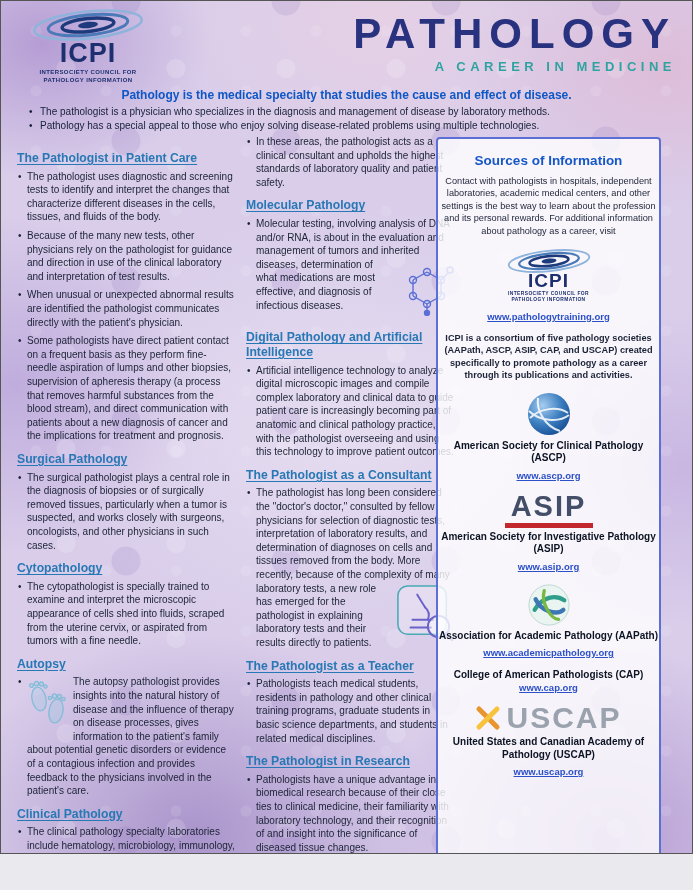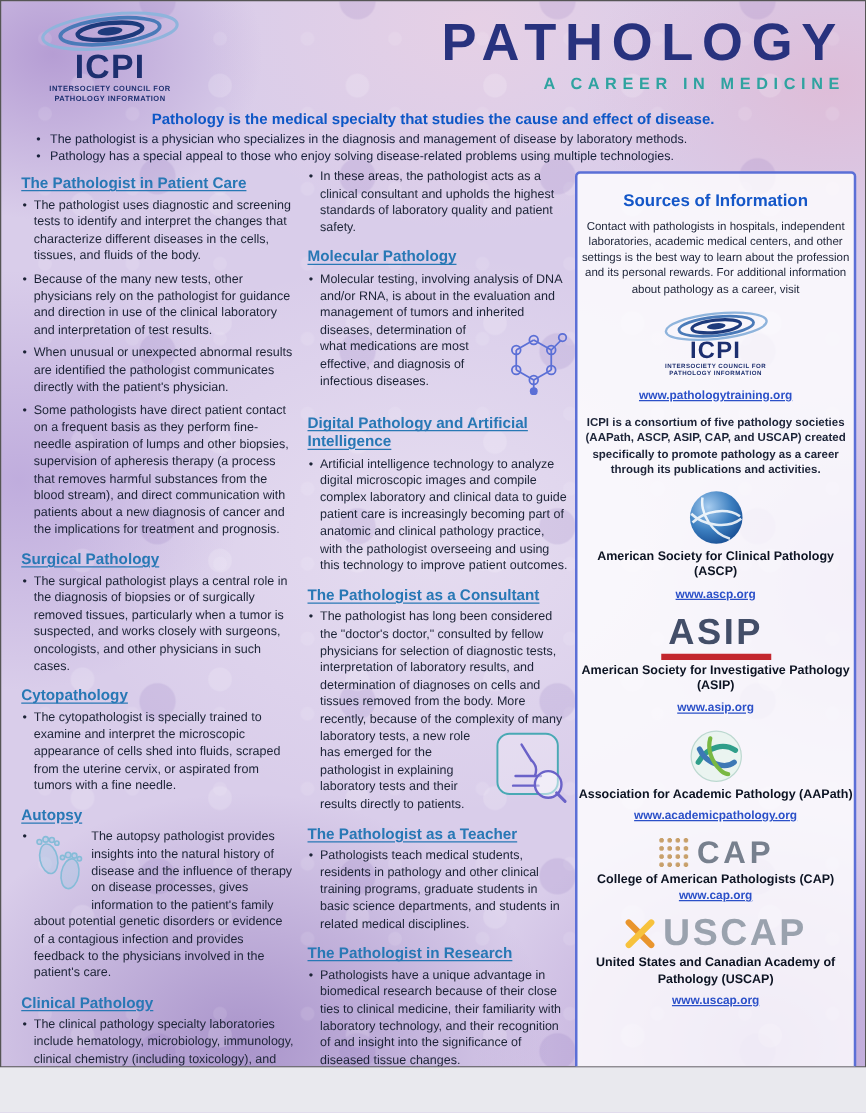--- a/index.html
+++ b/index.html
@@ -41,28 +41,28 @@
     font-size:12px;font-weight:700;color:#0e57c6;}
   .intro{position:absolute;top:104px;left:26px;right:12px;font-size:10px;color:#17203a;}
   .ib{position:relative;padding-left:13px;line-height:1.42;}
   .ib::before{content:"•";position:absolute;left:2px;top:0;}
   
   .col{position:absolute;top:134px;}
   #col1{left:16px;width:218px;}
   #col2{left:245px;width:208px;}
   .h{font-size:12.2px;font-weight:700;color:#2878b5;margin:9px 0 4px;
      text-decoration:underline;text-underline-offset:2px;line-height:1.2;}
-  .sec:first-child .h{margin-top:4px;}
+  .sec:first-child .h{margin-top:16px;}
   .b{position:relative;padding-left:10px;font-size:10px;line-height:1.36;color:#1c2336;margin-bottom:5px;}
   .b::before{content:"•";position:absolute;left:1px;top:0;color:#1c2336;}
   .fl{float:left;margin:2px 6px 2px 0;}
   .fr{float:right;margin:2px 0 2px 6px;}
   .b::after{content:"";display:block;clear:both;}
   
-  .sources{position:absolute;left:459px;top:136px;width:225px;height:740px;box-sizing:border-box;
+  .sources{position:absolute;left:435px;top:136px;width:225px;height:740px;box-sizing:border-box;
     border:2px solid #5b6fd6;border-radius:4px;background:rgba(255,255,255,0.80);
     padding:10px 0;text-align:center;overflow:hidden;}
   .src-h{font-size:13.5px;font-weight:700;color:#1557c8;margin:4px 0 7px;}
   .src-p{font-size:9.2px;line-height:1.35;color:#1d2438;}
   .icpi-box{position:static;margin:9px auto 2px;width:120px;}
   .icpi-box .icpi-acr{font-size:19px;}
   .icpi-box .icpi-cap{font-size:4.9px;margin-top:1px;}
   .lnk{display:inline-block;font-size:9.5px;font-weight:700;color:#2b50c8;
     text-decoration:underline;cursor:pointer;}
   .consortium{margin-top:8px;font-weight:bold;}
@@ -302,24 +302,20 @@
           <path d="M9,17 C15,30 31,34 38,28" stroke="#3d78b5" stroke-width="4.5" fill="none" stroke-linecap="round"></path>
           <path d="M18,8 C14,22 26,38 33,38" stroke="#79b843" stroke-width="3.5" fill="none" stroke-linecap="round"></path>
         </svg>
       </div>
       <div class="soc-name">Association for Academic Pathology (AAPath)</div>
       <a class="lnk">www.academicpathology.org</a>
     </div>
 
     
     <div class="soc">
-      <div class="soc-logo">
-        <span class="cap-dots"></span>
-        <span class="cap-word">CAP</span>
-      </div>
       <div class="soc-name">
         <span>College of American Pathologists (CAP)</span>
         <a class="lnk">www.cap.org</a>
       </div>
     </div>
 
     
     <div class="soc">
       <div class="soc-logo">
         <svg width="26" height="26" viewBox="0 0 26 26">

